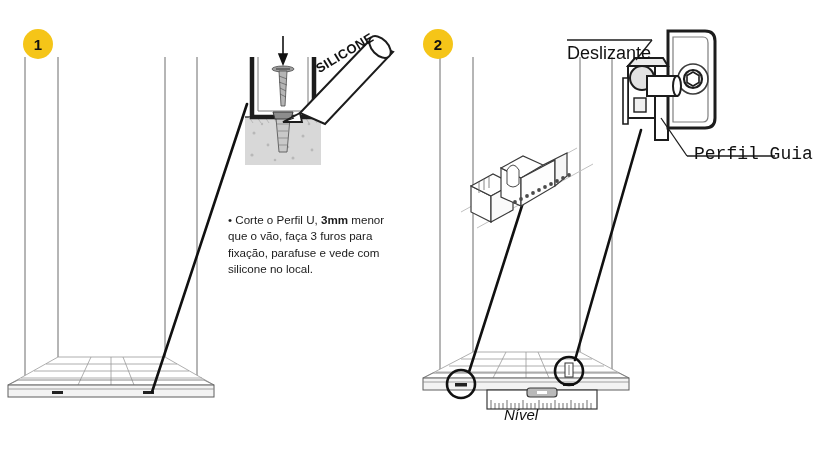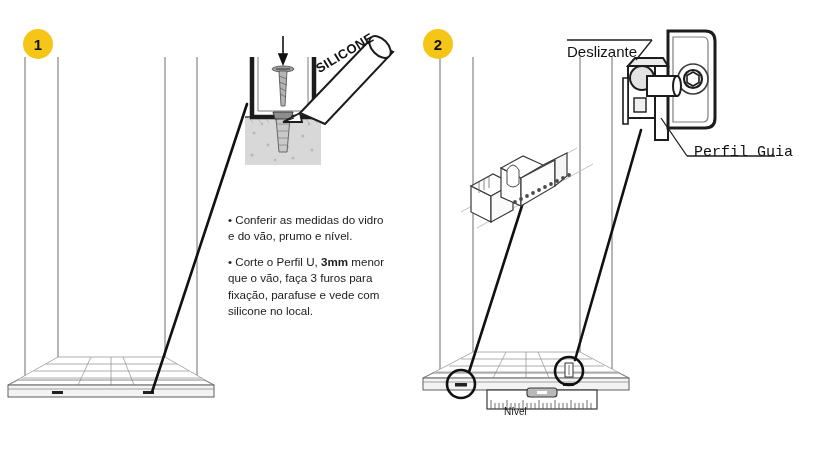--- a/index.html
+++ b/index.html
@@ -43,30 +43,31 @@
     color: #1b1b1b;
     font-family: "Liberation Sans", sans-serif;
   }
   #text-1 { left: 228px; top: 212px; width: 165px; }
   .bullet { margin-bottom: 9px; }
   .bullet:last-child { margin-bottom: 0; }
   .b { font-weight: bold; margin-top: 44px; }
 
   .callout-label {
     position: absolute;
-    font-size: 15px;
+    font-size: 18px;
     color: #111;
     white-space: nowrap;
     font-family: "Liberation Sans", sans-serif;
   }
   #label-deslizante { left: 567px; top: 43px; }
   #label-perfil-guia { left: 694px; top: 144px; font-family: Liberation Mono, monospace; }
   #label-nivel {
     left: 504px; top: 406px;
-    font-size: 10px;
+    font-size: 15px;
+    font-style: italic;
   }
   .silicone-text {
     position: absolute;
     left: 317px; top: 62px;
     font-size: 13px;
     font-weight: bold;
     letter-spacing: 0.4px;
     color: #111;
     transform: rotate(-31deg);
     transform-origin: left center;
@@ -177,21 +178,20 @@
         <ellipse cx="380" cy="47" rx="8" ry="13" fill="#ffffff" stroke="#1c1c1c" stroke-width="2" transform="rotate(-44 380 47)"></ellipse>
         <path d="M300 113 L283 122 L302 122 Z" fill="#ffffff" stroke="#1c1c1c" stroke-width="1.8"></path>
         <path d="M283 122 L294 118" stroke="#1c1c1c" stroke-width="1.2"></path>
       </g>
     </svg>
   </div>
 
   <div class="silicone-text">SILICONE</div>
 
   <div class="textblock" id="text-1">
-    <div class="bullet">• Conferir as medidas do vidro e do vão, prumo e nível.</div>
     <div class="bullet">• Corte o Perfil U, <span class="b">3mm</span> menor que o vão, faça 3 furos para fixação, parafuse e vede com silicone no local.</div>
   </div>
 </div>
 
 <div class="panel" id="panel-2">
 
   <div class="scene">
     <svg width="424" height="453" viewBox="0 0 424 453">
       <g stroke="#6d6d6d" stroke-width="1" fill="none">
         <line x1="25" y1="57" x2="25" y2="378"></line>

